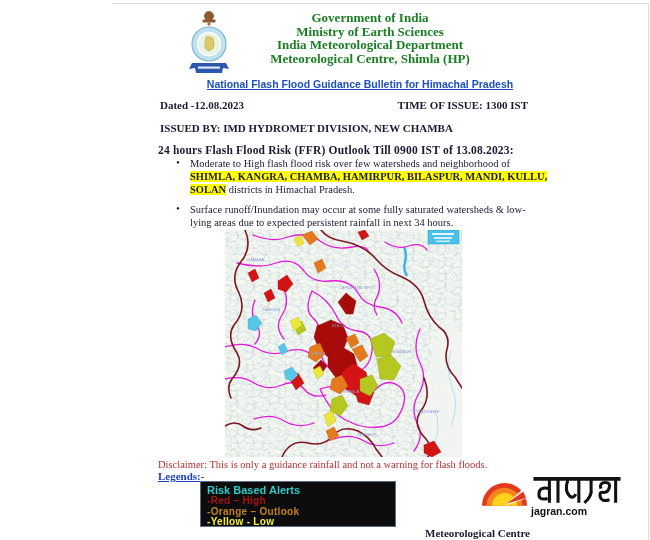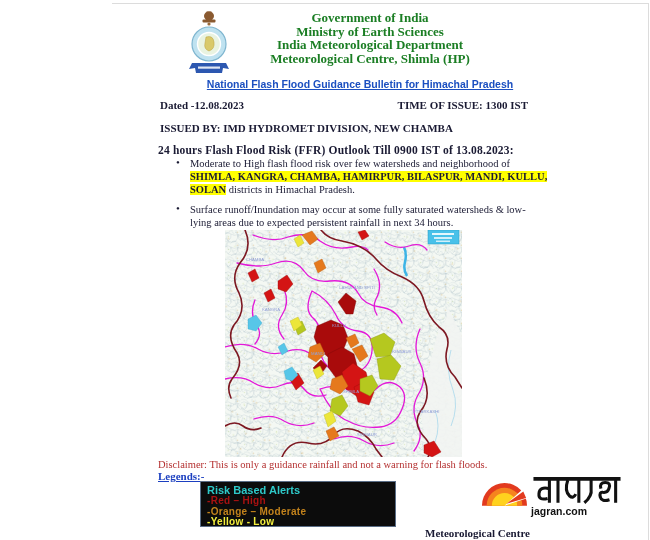--- a/index.html
+++ b/index.html
@@ -199,21 +199,21 @@
       </g>
     </g>
   </svg>
 
   <div class="disclaimer">Disclaimer: This is only a guidance rainfall and not a warning for flash floods.</div>
   <div class="legends-link">Legends:-</div>
 
   <div class="legend-box">
     <div class="legend-title" style="color: rgb(46, 201, 201);">Risk Based Alerts</div>
     <div class="legend-item" style="color: rgb(168, 17, 17);">-Red – High</div>
-    <div class="legend-item" style="color: rgb(194, 130, 28);">-Orange – Moderate</div>
+    <div class="legend-item" style="color: rgb(194, 130, 28);">-Orange – Outlook</div>
     <div class="legend-item" style="color: rgb(243, 239, 62);">-Yellow - Low</div>
   </div>
 
   <svg class="jagran-sun" width="47" height="30" viewBox="0 0 100 62">
     <path d="M2,60 A48,48 0 0 1 98,60 Z" fill="#e23a1e"></path>
     <path d="M12,60 A38,38 0 0 1 88,60 Z" fill="#f5831f"></path>
     <path d="M23,60 A27,27 0 0 1 77,60 Z" fill="#ffd21e"></path>
     <path d="M50,60 L88.6,25.2 L99.5,43.9 Z" fill="#ffffff"></path>
     <path d="M54,56 L90,30 L96,44 Z" fill="#e23a1e"></path>
   </svg>

